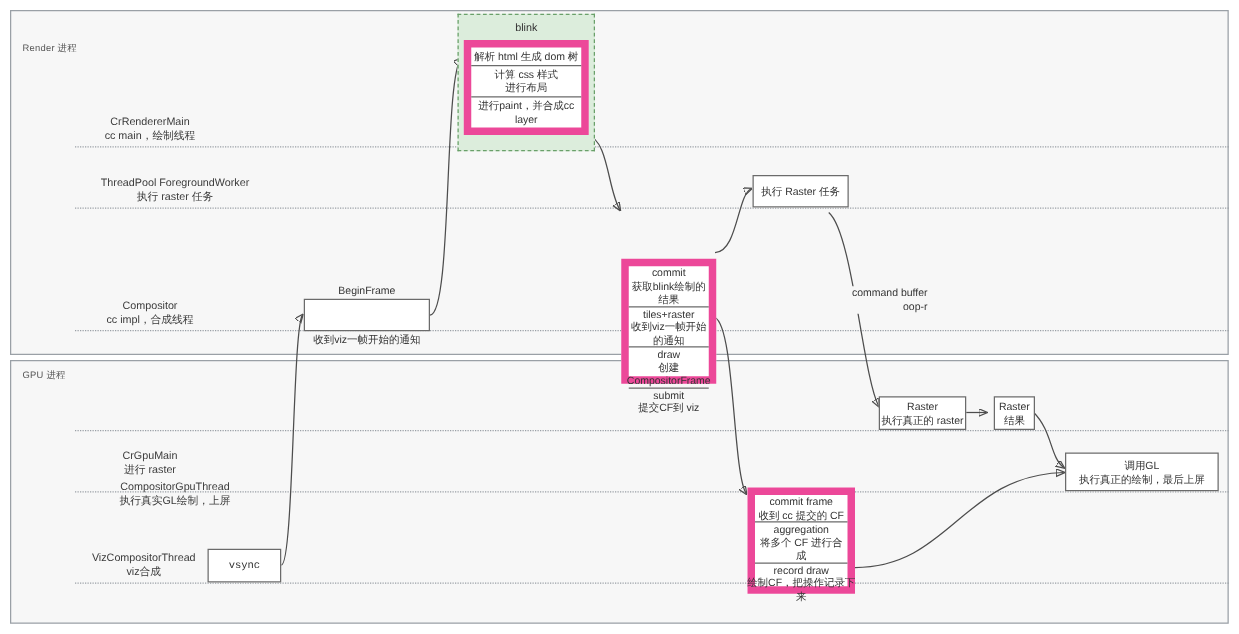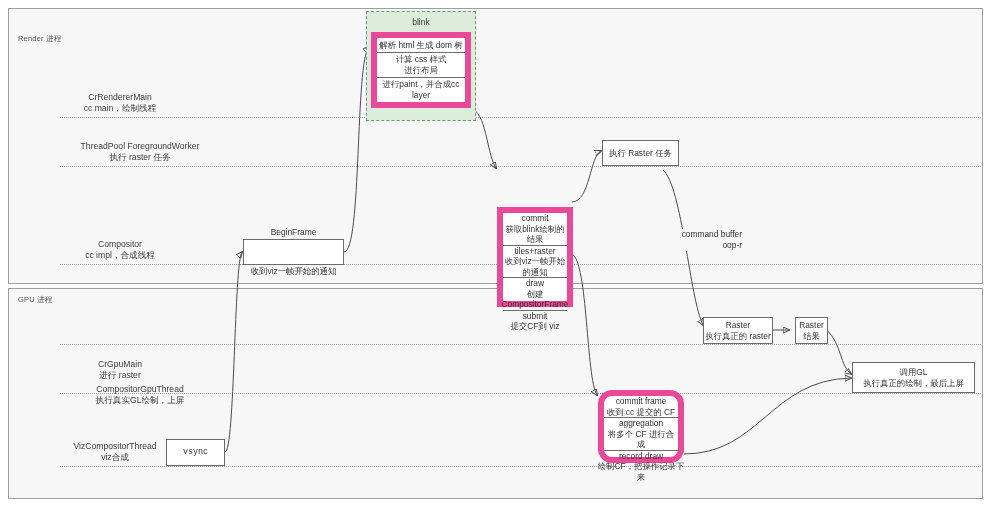--- a/index.html
+++ b/index.html
@@ -129,21 +129,21 @@
     <div class="cell">
       <span>draw</span>
       <span>创建CompositorFrame</span>
     </div>
     <div class="cell">
       <span>submit</span>
       <span>提交CF到 viz</span>
     </div>
   </div>
 
-  <div class="stack" style="left:598px;top:390px;width:86px;height:73px;border-radius:14px;">
+  <div class="stack" style="left:598px;top:390px;width:86px;height:85px;">
     <div class="cell">
       <span>commit frame</span>
       <span>收到 cc 提交的 CF</span>
     </div>
     <div class="cell">
       <span>aggregation</span>
       <span>将多个 CF 进行合成</span>
     </div>
     <div class="cell" style="overflow:visible;">
       <span>record draw</span>

